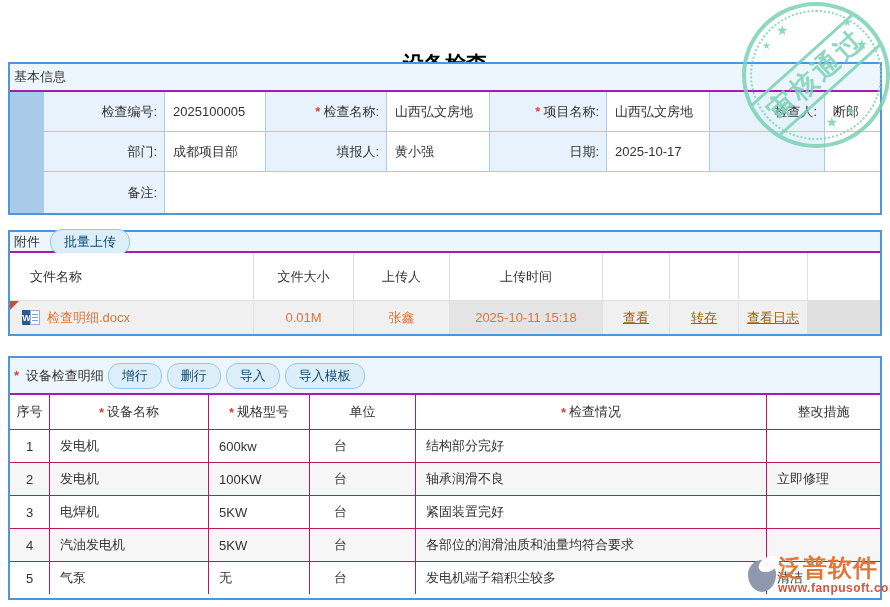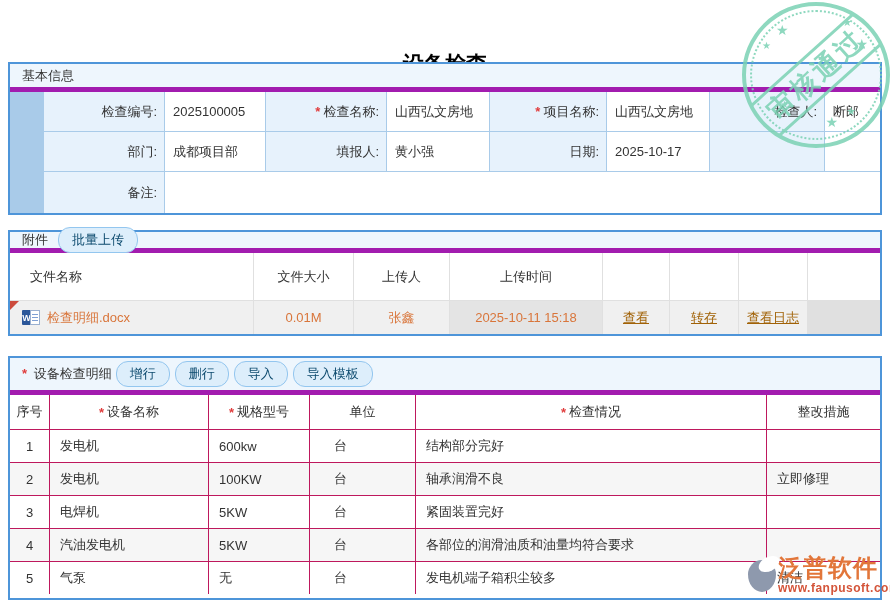--- a/index.html
+++ b/index.html
@@ -21,22 +21,22 @@
     font-size:27px; font-weight:bold; color:#7bd2b4; letter-spacing:3px; white-space:nowrap;
     border-top:3px solid #7bd2b4; border-bottom:3px solid #7bd2b4; padding:1px 8px; }
   .stamp .star { position:absolute; color:#7bd2b4; font-size:14px; }
   .star.s1{ top:16px; left:30px; } .star.s2{ top:34px; left:16px; font-size:10px; }
   .star.s3{ top:10px; right:34px; font-size:11px; } .star.s4{ top:30px; right:18px; }
   .star.s5{ bottom:26px; right:30px; font-size:11px; } .star.s6{ bottom:14px; right:48px; }
   .star.s7{ bottom:34px; left:34px; font-size:10px; }
 
   
   .section { position:absolute; left:8px; width:874px; border:2px solid #4e95d9; background:#fff; }
-  .sec-bar { display:flex; align-items:center; padding-left:12px; background:#eef6fd;
-    border-bottom:5px solid #a21caf; color:#333; }
+  .sec-bar { display:flex; align-items:center; padding-left:4px; background:#eef6fd;
+    border-bottom:2px solid #a21caf; color:#333; }
   .req { color:#e03c3c; margin-right:3px; font-weight:bold; }
 
   
   #basic-info { top:62px; }
   #basic-info .sec-bar { height:28px; }
   .bi-grid { display:grid; grid-template-columns:120px 100px 120px 102px 116px 102px 114px 1fr;
     grid-template-rows:39px 39px 41px; gap:1px; background:#a9cbe9;padding-left:34px; }
   .bi-grid .lbl { background:#e7f2fc; display:flex; align-items:center; justify-content:flex-end;
     padding-right:7px; }
   .bi-grid .val { background:#fff; display:flex; align-items:center; padding-left:8px; }

